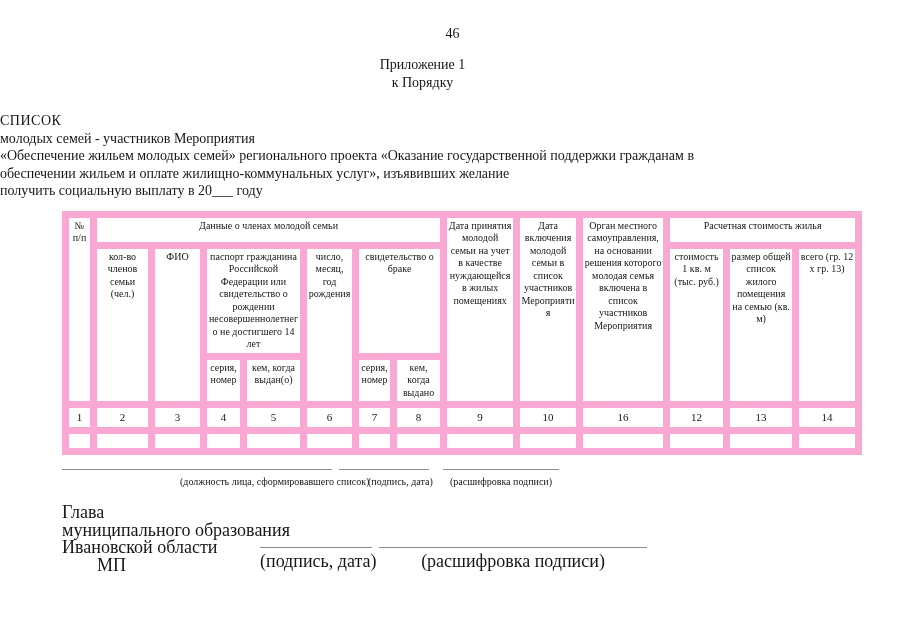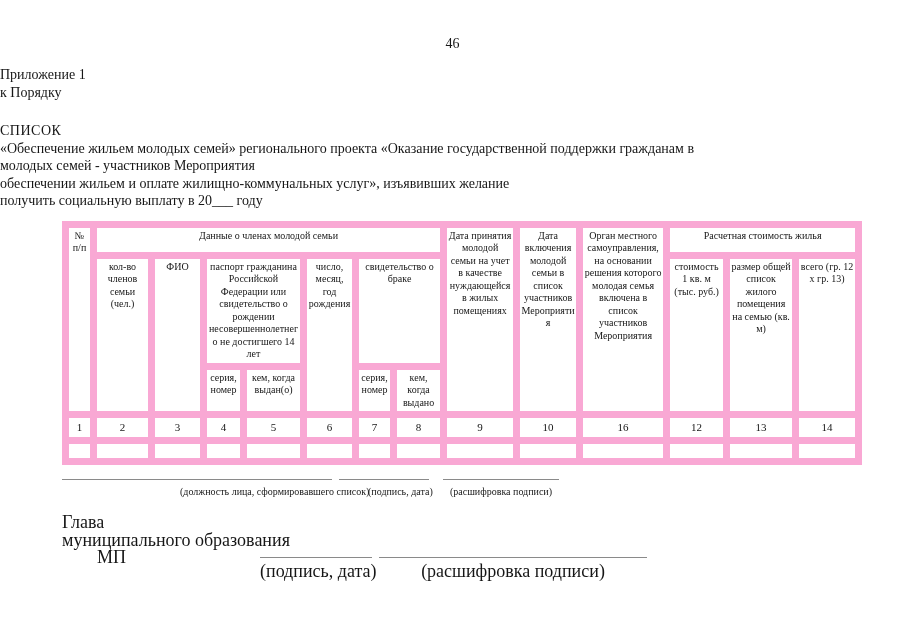--- a/index.html
+++ b/index.html
@@ -1,22 +1,22 @@
 <!DOCTYPE html>
 <html><head>
 <meta charset="utf-8">
 <style>
   html,body{margin:0;padding:0;background:#e8e8e8;}
   .page{
     width:905px;height:640px;background:#ffffff;position:relative;
     font-family:"Liberation Serif","DejaVu Serif",serif;color:#161616;
     overflow:hidden;margin:0 auto;
   }
-  .page-num{padding-top:36px;text-align:center;font-size:14px;}
-  .annex{margin-top:14px;padding-right:60px;text-align:left;font-size:14px;line-height:18px;}
+  .page-num{padding-top:26px;text-align:center;font-size:14px;}
+  .annex{margin-top:14px;padding-right:60px;text-align:center;font-size:14px;line-height:18px;}
   .title{margin-top:20px;text-align:left;font-size:14px;line-height:17.5px;}
   .title .t-head{letter-spacing:.5px;}
 
   table.form{
     margin:11px 0 0 62px;border-collapse:collapse;table-layout:fixed;
     width:793px;font-size:10px;line-height:12.5px;
   }
   table.form td{
     border:7px solid #f9a8d4;vertical-align:top;text-align:center;
     padding:2px 1px;overflow:hidden;word-wrap:break-word;
@@ -47,22 +47,22 @@
 
   <div class="page-num">46</div>
 
   <div class="annex">
     <div>Приложение 1</div>
     <div>к Порядку</div>
   </div>
 
   <div class="title">
     <div class="t-head">СПИСОК</div>
+    <div>молодых семей - участников Мероприятия</div>
     <div>«Обеспечение жильем молодых семей» регионального проекта «Оказание государственной поддержки гражданам в</div>
-    <div>молодых семей - участников Мероприятия</div>
     <div>обеспечении жильем и оплате жилищно-коммунальных услуг», изъявивших желание</div>
     <div>получить социальную выплату в 20___ году</div>
   </div>
 
   <table class="form">
     <colgroup>
       <col style="width:28px">
         <col style="width:58px">
         <col style="width:52px">
       <col style="width:40px">
@@ -142,20 +142,21 @@
     <div class="u-line" style="left:277px;width:90px;"></div>
     <div class="u-line" style="left:381px;width:116px;"></div>
     <span class="sig-label" style="left:118px;">(должность лица, сформировавшего список)</span>
     <span class="sig-label" style="left:306px;">(подпись, дата)</span>
     <span class="sig-label centered" style="left:381px;width:116px;">(расшифровка подписи)</span>
   </div>
 
   <div class="official">
     <div>Глава</div>
     <div>муниципального образования</div>
+    <div>Ивановской области</div>
     <div class="seal">МП</div>
     <div class="u-line ol-1"></div>
     <div class="u-line ol-2"></div>
     <span class="sig-label off-lab-1">(подпись, дата)</span>
     <span class="sig-label off-lab-2">(расшифровка подписи)</span>
   </div>
 
 </div>
 
 </body></html>

